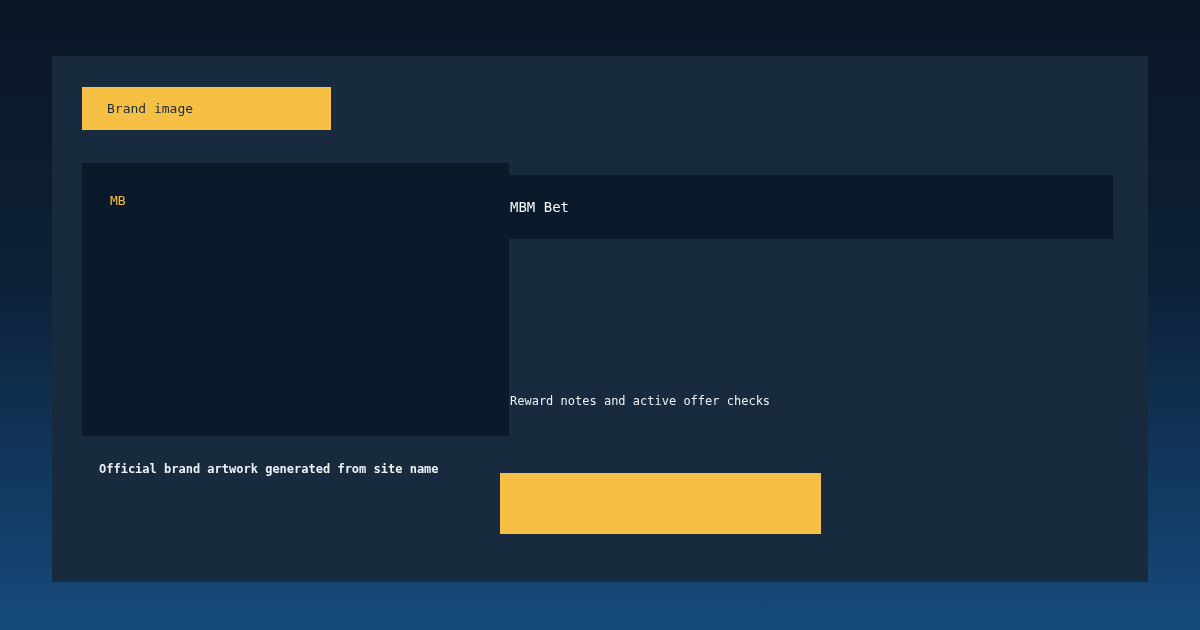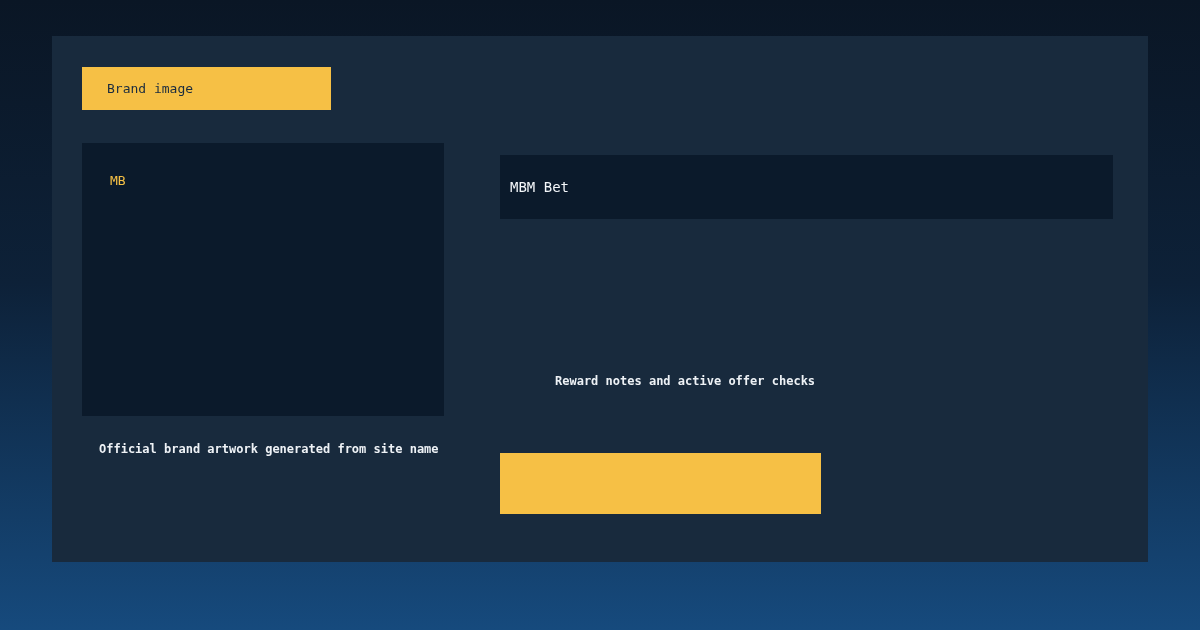--- a/index.html
+++ b/index.html
@@ -10,21 +10,21 @@
     width: 1200px;
     height: 630px;
     position: relative;
     overflow: hidden;
     background: linear-gradient(180deg, #0a1625 0%, #0d2138 45%, #164a7d 100%);
     font-family: "DejaVu Sans Mono", "Liberation Mono", monospace;
   }
   .card {
     position: absolute;
     left: 52px;
-    top: 36px;
+    top: 56px;
     width: 1096px;
     height: 526px;
     background: #182a3d;
   }
   .badge {
     position: absolute;
     left: 30px;
     top: 31px;
     width: 249px;
     height: 43px;
@@ -36,21 +36,21 @@
   }
   .badge-label {
     color: #1b2c3f;
     font-size: 13px;
     letter-spacing: 0px;
   }
   .artwork-box {
     position: absolute;
     left: 30px;
     top: 107px;
-    width: 362px;
+    width: 427px;
     height: 273px;
     background: #0b1a2b;
     box-sizing: border-box;
     padding: 27px 16px 0 28px;
   }
   .monogram {
     color: #f6c045;
     font-size: 13px;
   }
   .artwork-caption {
@@ -77,22 +77,21 @@
   .site-name {
     color: #f4f7fa;
     font-size: 14px;
   }
   .notes-text {
     position: absolute;
     left: 458px;
     top: 338px;
     color: #eef2f6;
     font-size: 12px;
-    font-weight: bold;
-    margin-left: 45px;
+    font-weight: normal;
   }
   .cta-bar {
     position: absolute;
     left: 448px;
     top: 417px;
     width: 321px;
     height: 61px;
     background: #f6c045;
     border: none;
     cursor: pointer;

